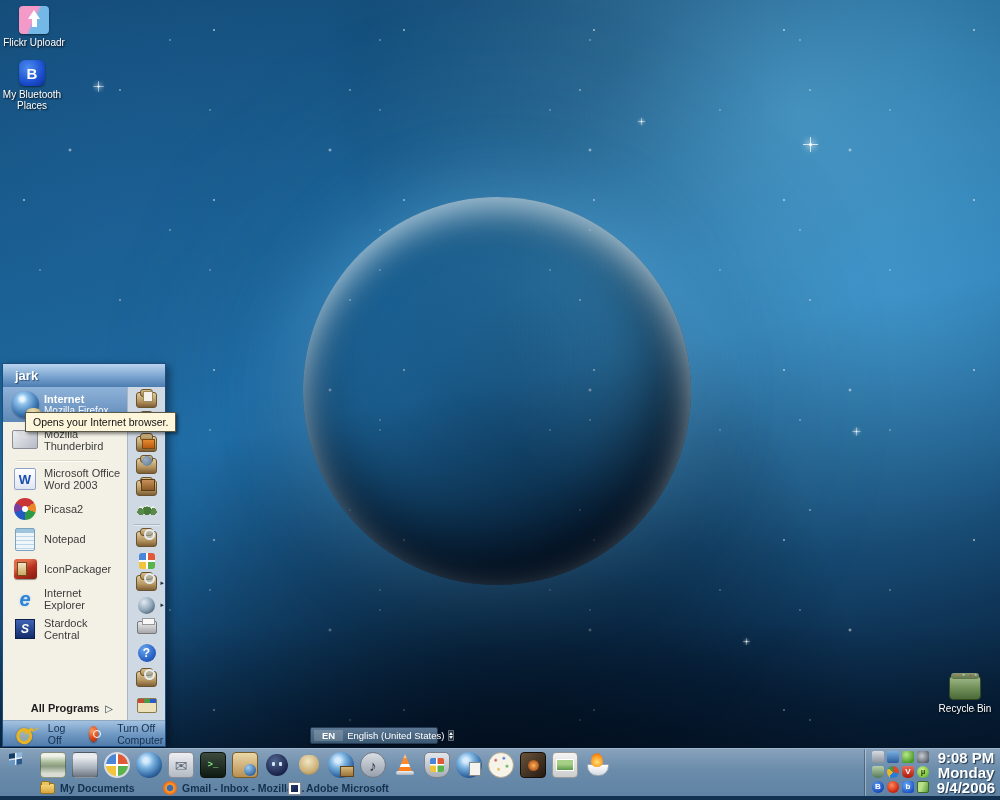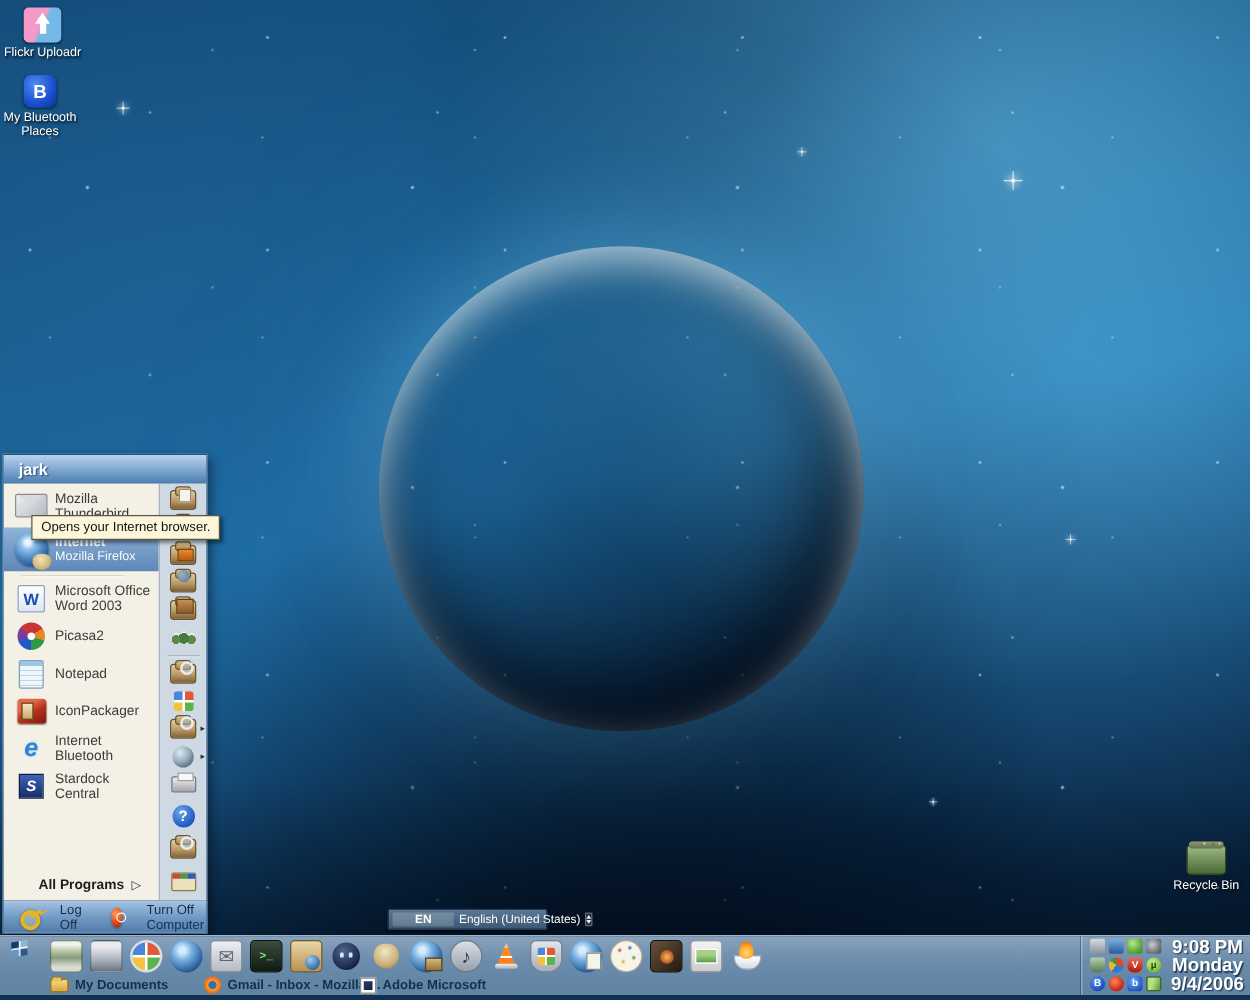--- a/index.html
+++ b/index.html
@@ -188,21 +188,21 @@
     border:1.5px solid #fff;}
 
   
   .tooltip{position:absolute;left:25px;top:412px;padding:3px 7px;background:#fdf6da;
     border:1px solid #59594a;box-shadow:2px 2px 3px rgba(0,0,0,.45);font-size:10.5px;color:#111;white-space:nowrap;z-index:30;}
 
   
   .langbar{position:absolute;left:310px;top:727px;width:128px;height:17px;display:flex;align-items:center;
     background:linear-gradient(#5b7793,#3c5974);border:1px solid #24395২;border:1px solid #243952;border-radius:2px;
     color:#fff;font-size:9.5px;padding:0 3px;gap:4px;box-shadow:0 1px 2px rgba(0,0,10,.5);}
-  .lang-code{background:rgba(255,255,255,.18);padding:0 18px;border-radius:1px;font-weight:bold;}
+  .lang-code{background:rgba(255,255,255,.18);padding:0 8px;border-radius:1px;font-weight:bold;}
   .lang-label{flex:1;white-space:nowrap;}
   .lang-ctrl{width:9px;height:11px;display:flex;flex-direction:column;align-items:center;justify-content:center;gap:1px;
     background:rgba(255,255,255,.12);border:1px solid rgba(255,255,255,.3);border-radius:1px;}
   .lang-ctrl i{width:0;height:0;border-left:2.5px solid transparent;border-right:2.5px solid transparent;}
   .lang-ctrl .up{border-bottom:3px solid #e8eef4;}
   .lang-ctrl .dn{border-top:3px solid #e8eef4;}
 
   
   .taskbar{position:absolute;left:0;top:748px;width:1000px;height:52px;
     background:linear-gradient(#88a2bc,#6b8cab 40%,#5e82a3);border-top:1px solid #9db4ca;}
@@ -329,35 +329,35 @@
   </div>
   <div class="dicon recycle">
     <div class="bin-img"></div>
     <div class="di-label">Recycle Bin</div>
   </div>
 
   <div class="startmenu">
     <div class="sm-header">jark</div>
     <div class="sm-body">
       <div class="sm-left">
-        <div class="sm-item sm-item-2line">
-          <span class="smic">
-              <span class="icon-envelope"></span>
-            </span>
-          <span class="txt">Mozilla Thunderbird</span>
-        </div>
         <div class="sm-item sm-item-2line sm-highlight">
           <span class="smic">
               <span class="icon-globe-alien"></span>
             </span>
           <span class="txt">
             <div class="t1">Internet</div>
             <div class="t2">Mozilla Firefox</div>
           </span>
         </div>
+        <div class="sm-item sm-item-2line">
+          <span class="smic">
+              <span class="icon-envelope"></span>
+            </span>
+          <span class="txt">Mozilla Thunderbird</span>
+        </div>
         <div class="sm-sep"></div>
         <div>
 
             <div class="sm-item">
               <span class="smic">
                 <span class="smii ic-word">
                   <span>W</span>
                 </span>
               </span>
               <span class="txt">Microsoft Office Word 2003</span>
@@ -381,21 +381,21 @@
               <span class="smic">
                 <span class="smii ic-iconpackager"><span></span></span>
               </span>
               <span class="txt">IconPackager</span>
             </div>
 
             <div class="sm-item">
               <span class="smic">
                 <span class="smii ic-ie"><span>e</span></span>
               </span>
-              <span class="txt">Internet Bluetooth</span>
+              <span class="txt">Internet Explorer</span>
             </div>
 
             <div class="sm-item">
               <span class="smic">
                 <span class="smii ic-stardock">
                   <span>S</span>
                 </span>
               </span>
               <span class="txt">Stardock Central</span>
             </div>

